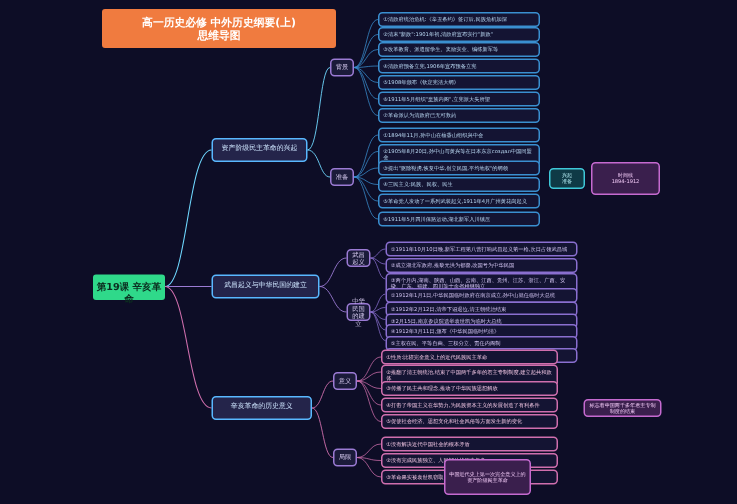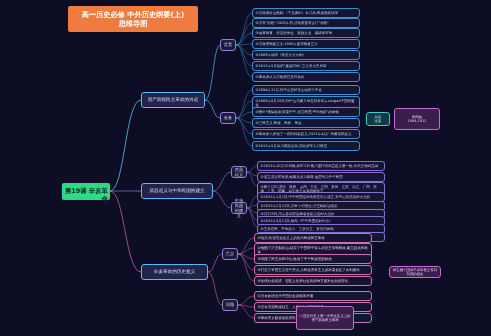--- a/index.html
+++ b/index.html
@@ -28,21 +28,21 @@
     font-weight:bold;
     text-align:center;
     padding:4px 3px;
     border-radius:2px;
   }
   .root-node{
     background:#2fd98a;
     color:#0b2d1f;
     font-size:6.4px;
     font-weight:bold;
-    text-align:right;
+    text-align:center;
     padding:4px 2px;
     border-radius:2px;
   }
   .l1{
     background:#24244a;
     border:1px solid #59b8ff;
     color:#cfe6ff;
     font-size:4.6px;
     text-align:center;
     padding:3px 2px;
@@ -123,21 +123,21 @@
     <path d="M238,254 C246,254 246,238 254,238" stroke="#d06fae" stroke-width="0.5" fill="none"></path>
     <path d="M238,254 C246,254 246,248 254,248" stroke="#d06fae" stroke-width="0.5" fill="none"></path>
     <path d="M238,254 C246,254 246,259 254,259" stroke="#d06fae" stroke-width="0.5" fill="none"></path>
     <path d="M238,254 C246,254 246,270 254,270" stroke="#d06fae" stroke-width="0.5" fill="none"></path>
     <path d="M238,254 C246,254 246,281 254,281" stroke="#d06fae" stroke-width="0.5" fill="none"></path>
     <path d="M238,305 C246,305 246,296 254,296" stroke="#d06fae" stroke-width="0.5" fill="none"></path>
     <path d="M238,305 C246,305 246,307 254,307" stroke="#d06fae" stroke-width="0.5" fill="none"></path>
     <path d="M238,305 C246,305 246,318 254,318" stroke="#d06fae" stroke-width="0.5" fill="none"></path>
   </svg>
 
-  <div class="node title-node" style="left:68px;top:6px;width:130px;height:26px;text-align:center;">高一历史必修 中外历史纲要(上)
+  <div class="node title-node" style="left:68px;top:6px;width:156px;height:26px;text-align:center;">高一历史必修 中外历史纲要(上)
 思维导图</div>
 
   <div class="node root-node" style="left:62px;top:183px;width:48px;height:17px;">第19课 辛亥革命</div>
 
   <div class="node l1" style="left:141px;top:92px;width:64px;height:16px;">资产阶级民主革命的兴起</div>
   <div class="node l2" style="left:220px;top:39px;width:16px;height:12px;">背景</div>
   <div class="node l2" style="left:220px;top:112px;width:16px;height:12px;">准备</div>
 
   <div class="node leaf" style="left:252px;top:8px;width:108px;">①清政府统治危机:《辛丑条约》签订后,民族危机加深</div>
   <div class="node leaf" style="left:252px;top:18px;width:108px;">②清末"新政":1901年初,清政府宣布实行"新政"</div>

